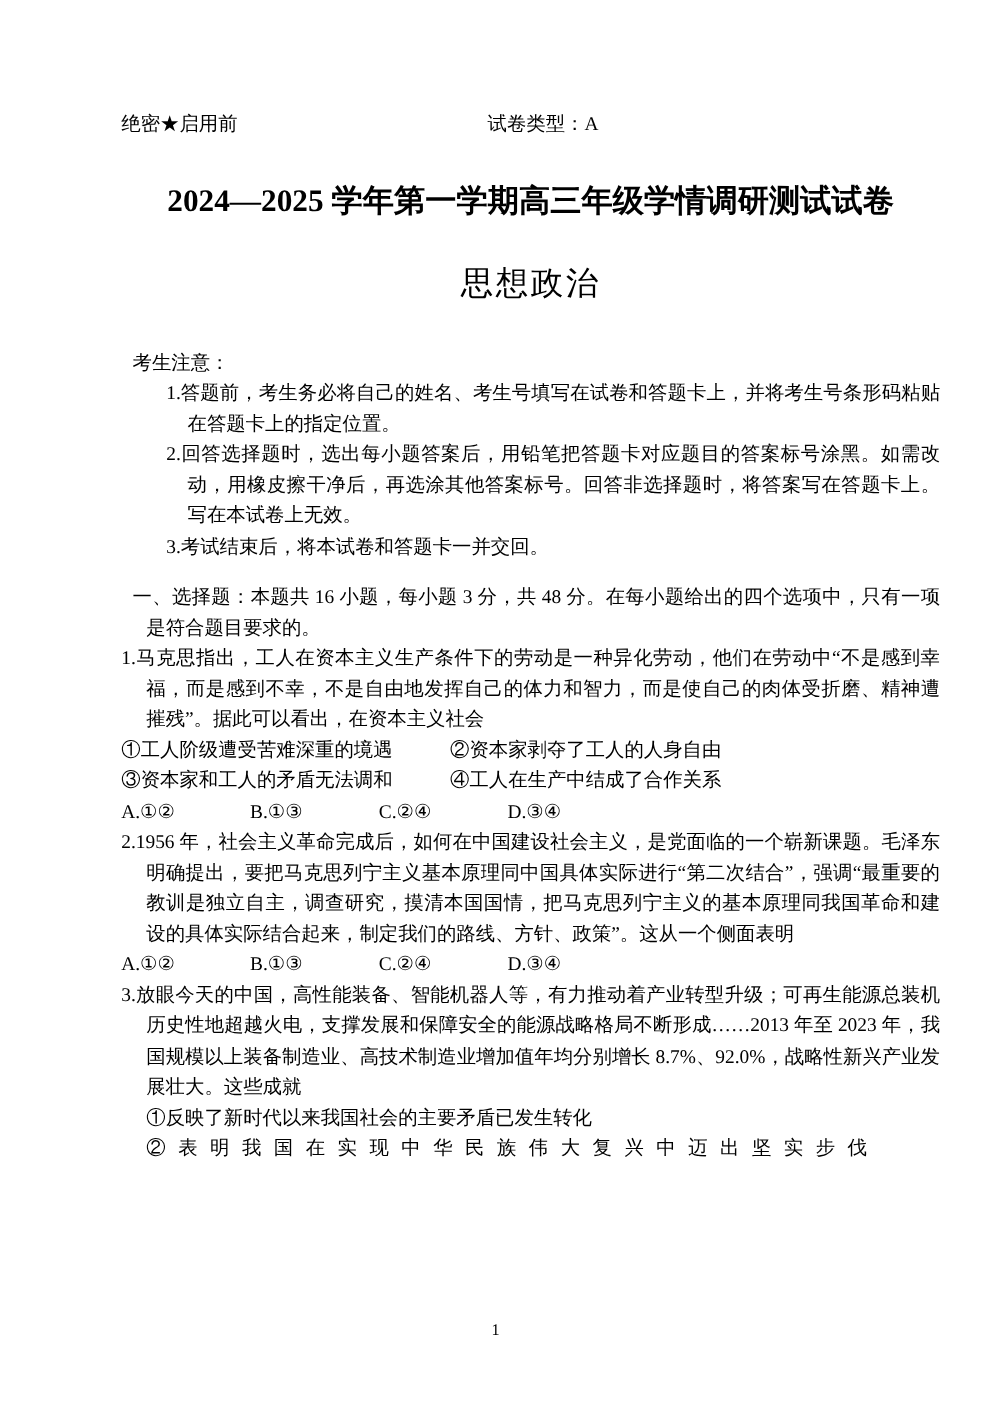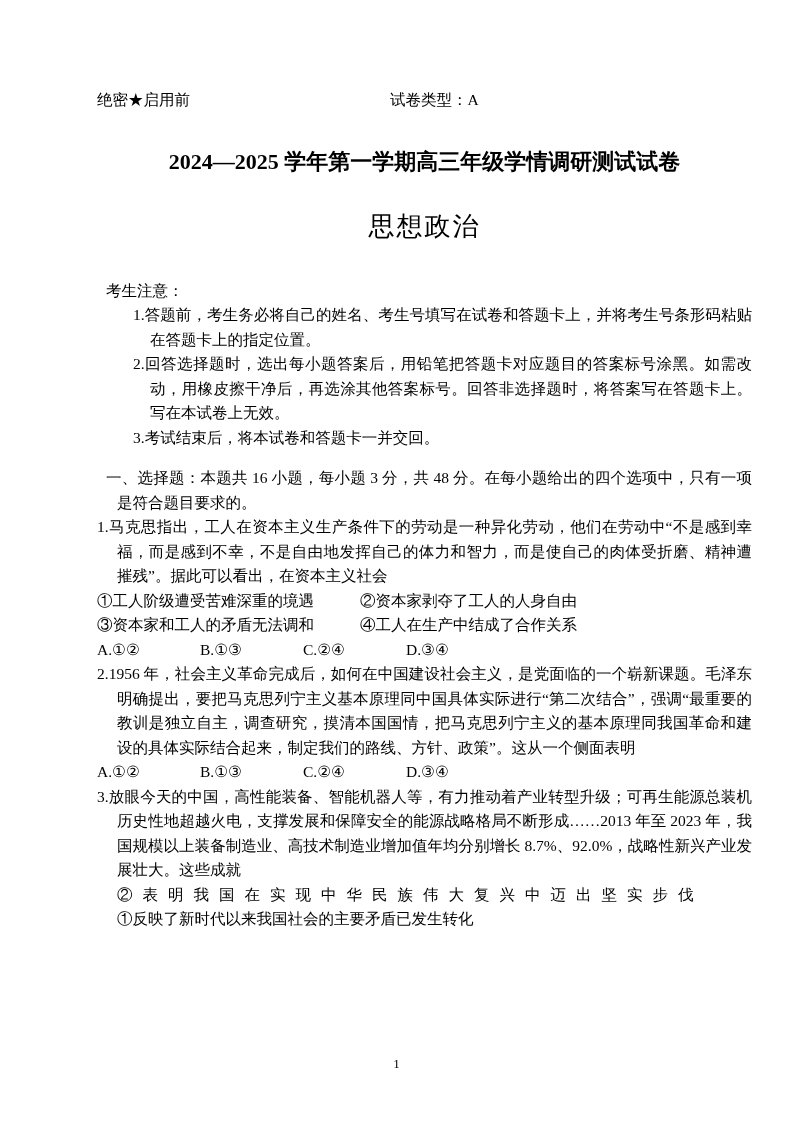--- a/index.html
+++ b/index.html
@@ -26,21 +26,21 @@
   }
   .paper-type {
     position: absolute;
     left: 293px;
     top: 0;
   }
   .subtitle {
     margin-top: 34px;
     text-align: center;
     font-weight: bold;
-    font-size: 22px;
+    font-size: 25px;
     line-height: 30px;
   }
   .main-title {
     margin-top: 26px;
     margin-bottom: 0;
     text-align: center;
     font-size: 26px;
     font-weight: 500;
     line-height: 48px;
     letter-spacing: 2px;
@@ -130,19 +130,19 @@
     <div class="choice-row">
       <span class="choice">A.①②</span>
       <span class="choice">B.①③</span>
       <span class="choice">C.②④</span>
       <span class="choice">D.③④</span>
     </div>
   </div>
 
   <div class="question">
     <p class="stem">3.放眼今天的中国，高性能装备、智能机器人等，有力推动着产业转型升级；可再生能源总装机历史性地超越火电，支撑发展和保障安全的能源战略格局不断形成……2013 年至 2023 年，我国规模以上装备制造业、高技术制造业增加值年均分别增长 8.7%、92.0%，战略性新兴产业发展壮大。这些成就</p>
+    <p class="sub-item">①反映了新时代以来我国社会的主要矛盾已发生转化</p>
     <p class="sub-item stretch">②表明我国在实现中华民族伟大复兴中迈出坚实步伐</p>
-    <p class="sub-item">①反映了新时代以来我国社会的主要矛盾已发生转化</p>
   </div>
 
   <div class="page-number">1</div>
 
 </div>
 
 </body></html>

